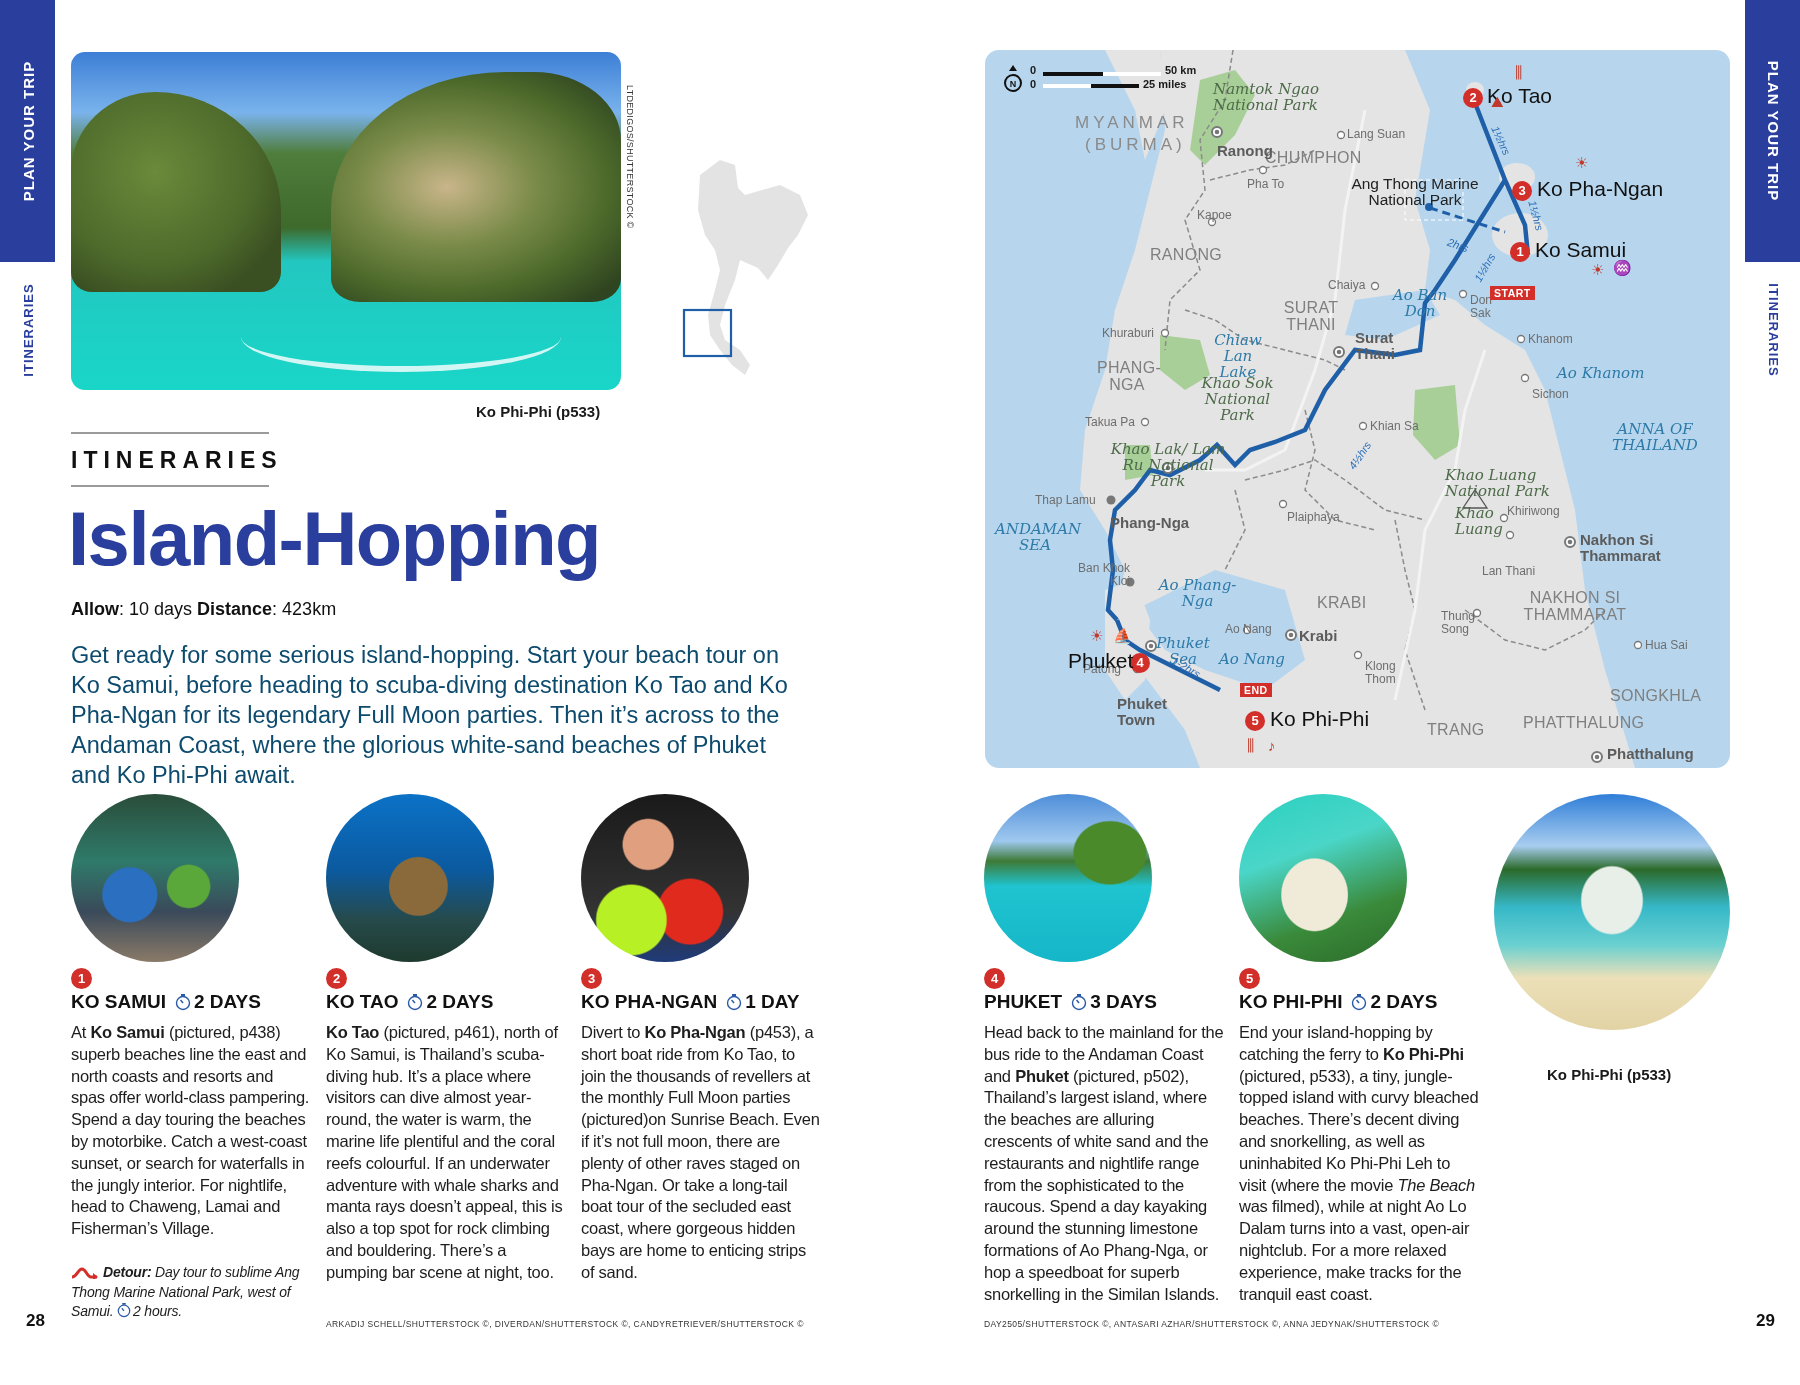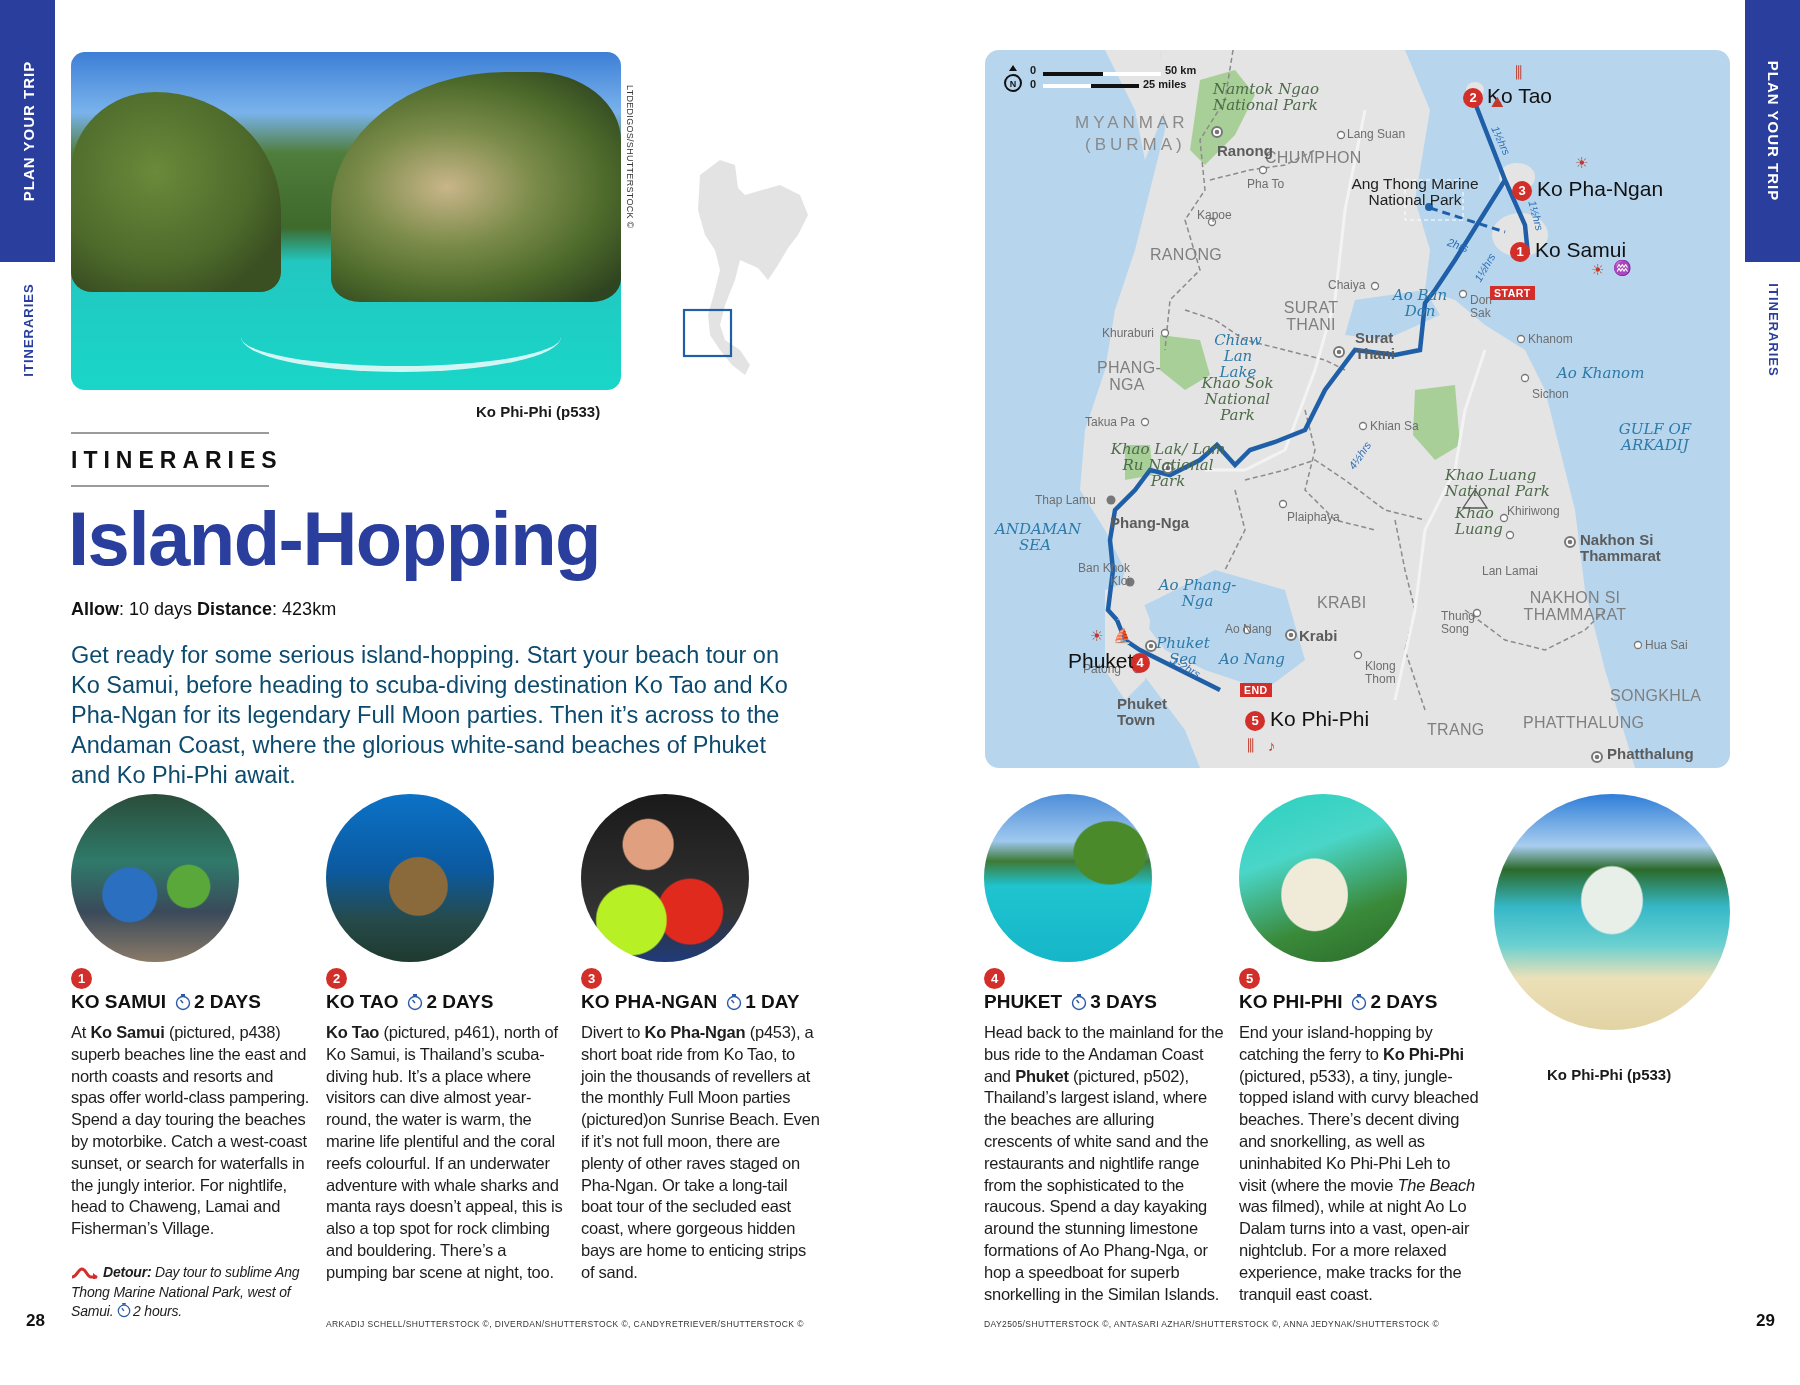--- a/index.html
+++ b/index.html
@@ -306,21 +306,21 @@
   <span class="mlabel region" style="left:165px; top:197px;">RANONG</span>
   <span class="mlabel region" style="left:296px; top:250px; width:60px; white-space:normal; text-align:center;">SURAT THANI</span>
   <span class="mlabel region" style="left:112px; top:310px; width:60px; white-space:normal; text-align:center;">PHANG-NGA</span>
   <span class="mlabel region" style="left:332px; top:545px;">KRABI</span>
   <span class="mlabel region" style="left:535px; top:540px; width:110px; white-space:normal; text-align:center;">NAKHON SI THAMMARAT</span>
   <span class="mlabel region" style="left:442px; top:672px;">TRANG</span>
   <span class="mlabel region" style="left:538px; top:665px;">PHATTHALUNG</span>
   <span class="mlabel region" style="left:625px; top:638px;">SONGKHLA</span>
 
   <span class="mlabel water" style="left:10px; top:472px; width:80px; white-space:normal; text-align:center;">ANDAMAN SEA</span>
-  <span class="mlabel water" style="left:620px; top:372px; width:100px; white-space:normal; text-align:center;">GULF OF ARKADIJ</span>
+  <span class="mlabel water" style="left:620px; top:372px; width:100px; white-space:normal; text-align:center;">ANNA OF THAILAND</span>
   <span class="mlabel water" style="left:405px; top:238px; width:60px; white-space:normal; text-align:center;">Ao Ban Don</span>
   <span class="mlabel water" style="left:572px; top:316px;">Ao Khanom</span>
   <span class="mlabel water" style="left:170px; top:528px; width:85px; white-space:normal; text-align:center;">Ao Phang-Nga</span>
   <span class="mlabel water" style="left:168px; top:586px; width:60px; white-space:normal; text-align:center;">Phuket Sea</span>
   <span class="mlabel water" style="left:234px; top:602px;">Ao Nang</span>
   <span class="mlabel water" style="left:218px; top:283px; width:70px; white-space:normal; text-align:center;">Chiaw Lan Lake</span>
 
   <span class="mlabel park" style="left:228px; top:32px; width:115px; white-space:normal;">Namtok Ngao National Park</span>
   <span class="mlabel park" style="left:210px; top:326px; width:85px; white-space:normal; text-align:center;">Khao Sok National Park</span>
   <span class="mlabel park" style="left:118px; top:392px; width:130px; white-space:normal; text-align:center;">Khao Lak/ Lam Ru National Park</span>
@@ -342,21 +342,21 @@
   <span class="mlabel town" style="left:117px; top:277px;">Khuraburi</span>
   <span class="mlabel town" style="left:100px; top:366px;">Takua Pa</span>
   <span class="mlabel town" style="left:485px; top:244px; width:30px; white-space:normal;">Don Sak</span>
   <span class="mlabel town" style="left:543px; top:283px;">Khanom</span>
   <span class="mlabel town" style="left:547px; top:338px;">Sichon</span>
   <span class="mlabel town" style="left:385px; top:370px;">Khian Sa</span>
   <span class="mlabel town" style="left:302px; top:461px;">Plaiphaya</span>
   <span class="mlabel town" style="left:50px; top:444px;">Thap Lamu</span>
   <span class="mlabel town" style="left:80px; top:512px; width:65px; white-space:normal; text-align:right;">Ban Khok Kloi</span>
   <span class="mlabel town" style="left:522px; top:455px;">Khiriwong</span>
-  <span class="mlabel town" style="left:497px; top:515px;">Lan Lamai</span>
+  <span class="mlabel town" style="left:497px; top:515px;">Lan Thani</span>
   <span class="mlabel town" style="left:456px; top:560px; width:35px; white-space:normal; text-align:left;">Thung Song</span>
   <span class="mlabel town" style="left:660px; top:589px;">Hua Sai</span>
   <span class="mlabel town" style="left:240px; top:573px;">Ao Nang</span>
   <span class="mlabel town" style="left:380px; top:610px; width:35px; white-space:normal;">Klong Thom</span>
   <span class="mlabel town" style="left:98px; top:613px;">Patong</span>
 
   <span class="mlabel park-dark" style="left:360px; top:126px; width:140px; white-space:normal;">Ang Thong Marine National Park</span>
 
   <span class="mlabel dur" style="left:500px; top:85px; transform:rotate(65deg);">1½hrs</span>
   <span class="mlabel dur" style="left:535px; top:160px; transform:rotate(75deg);">1½hrs</span>

